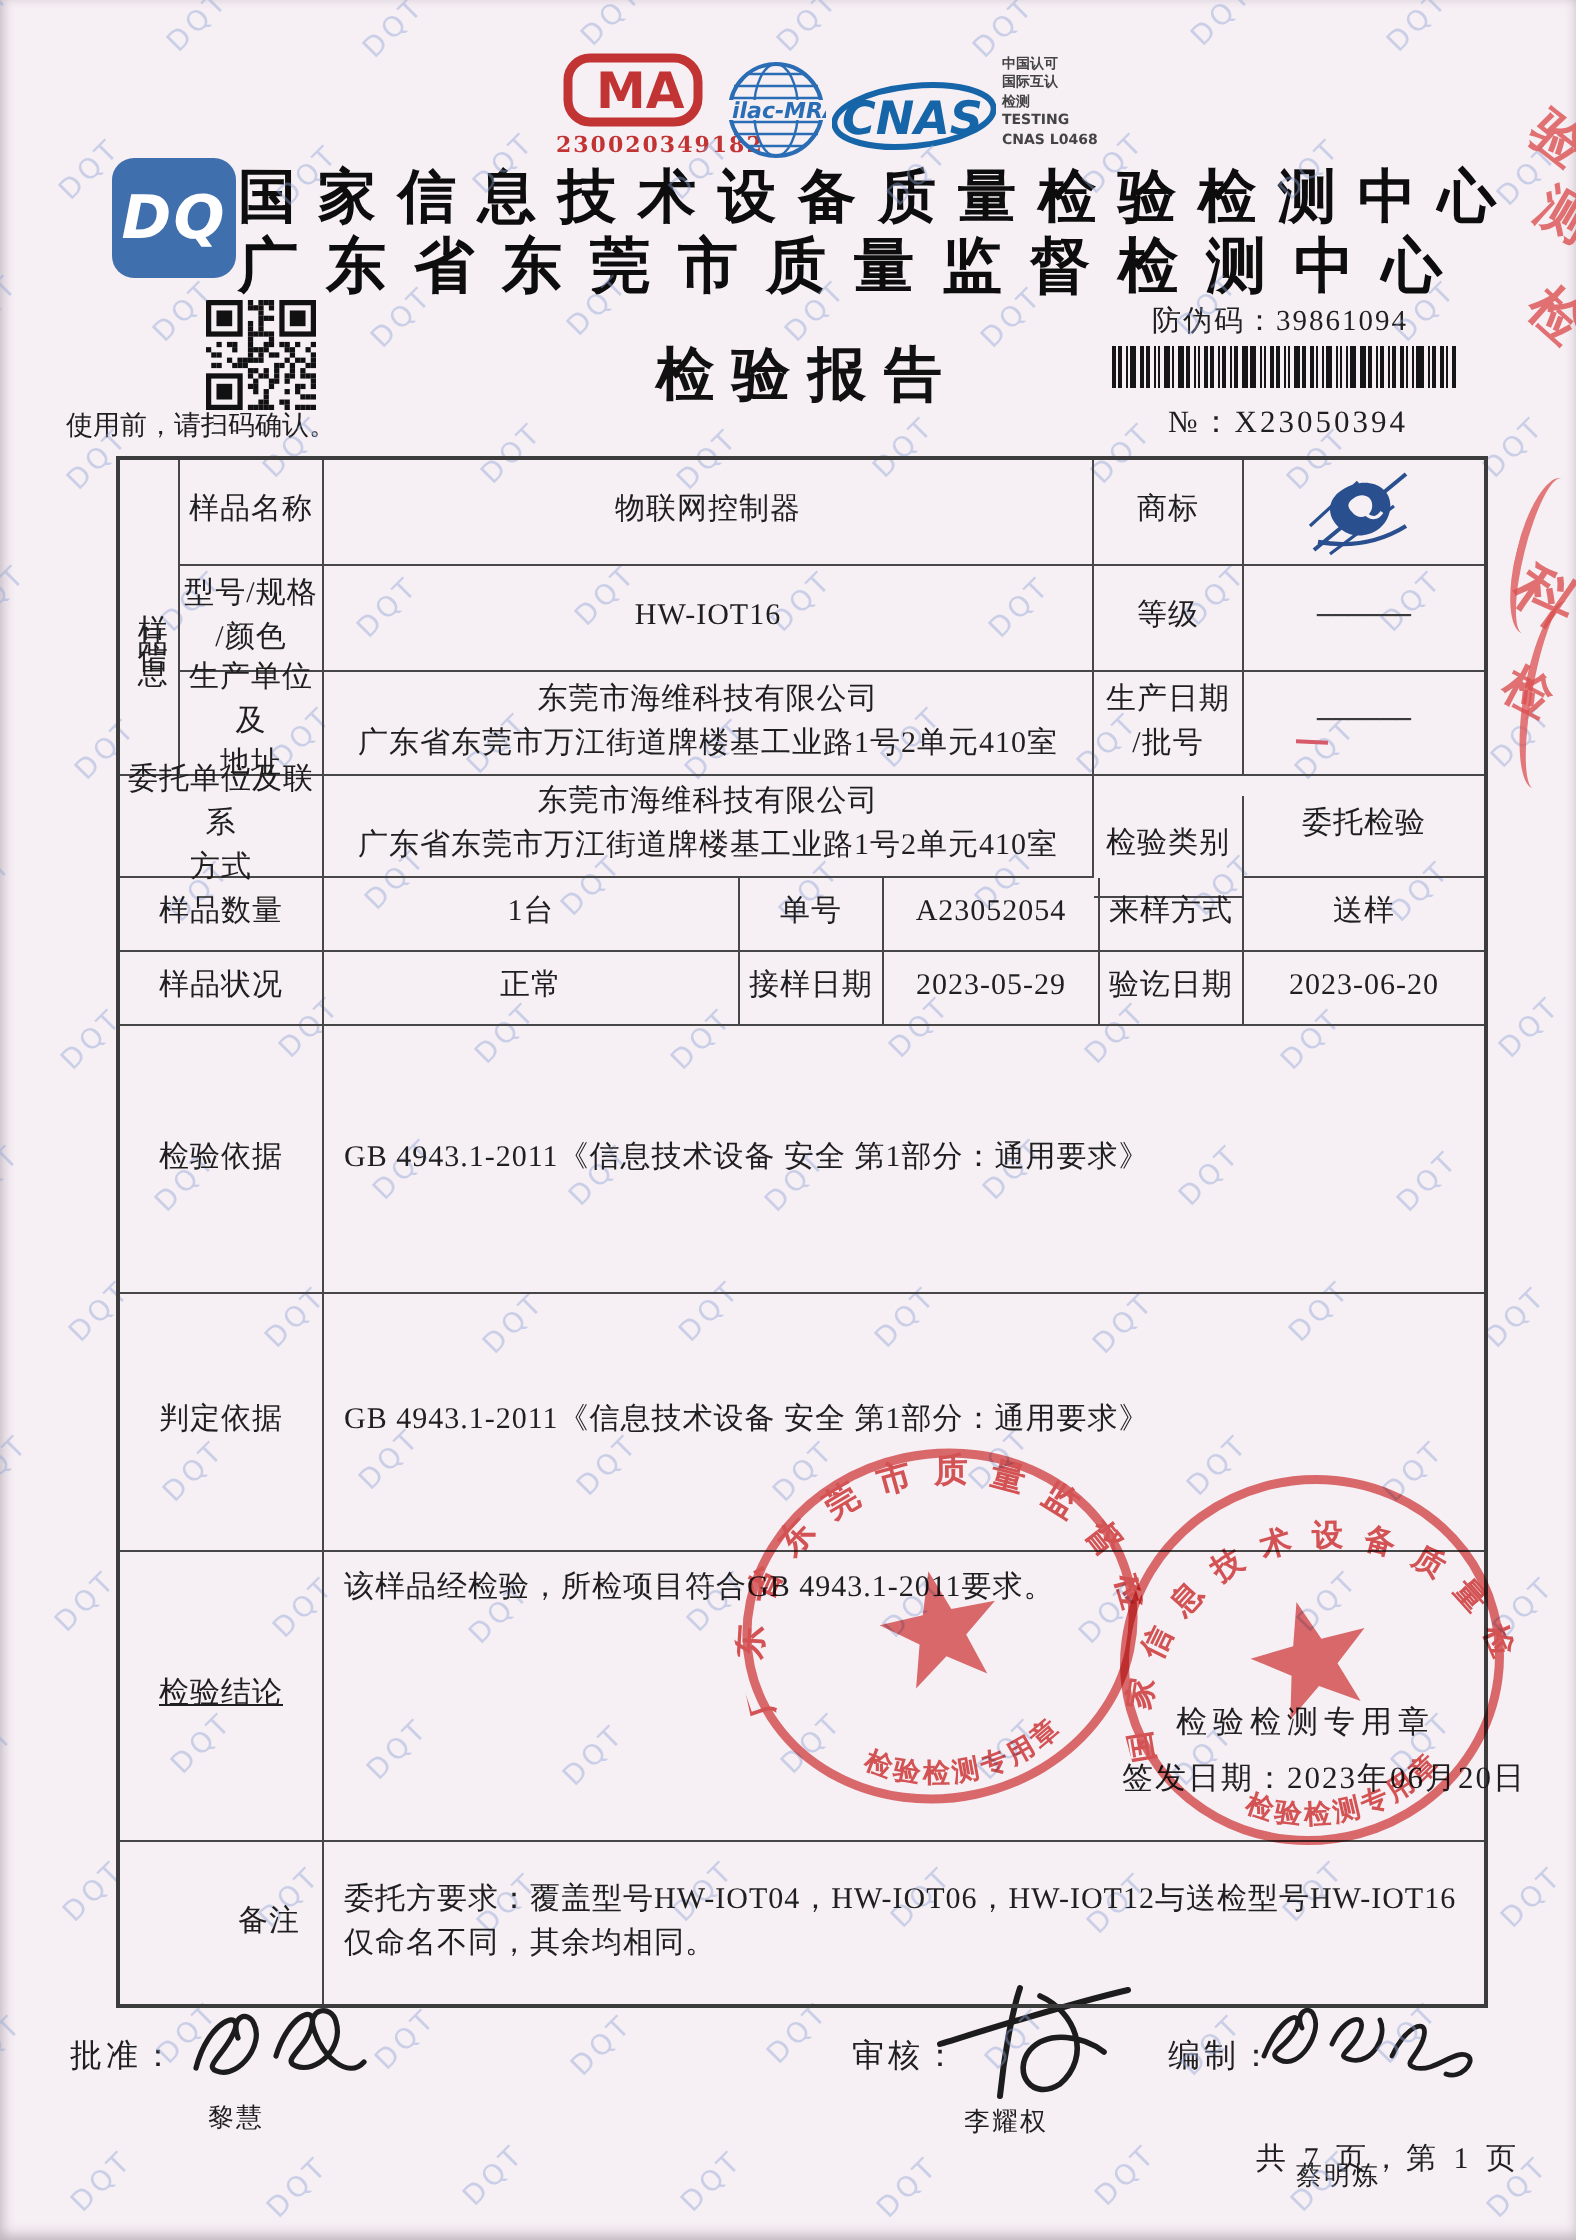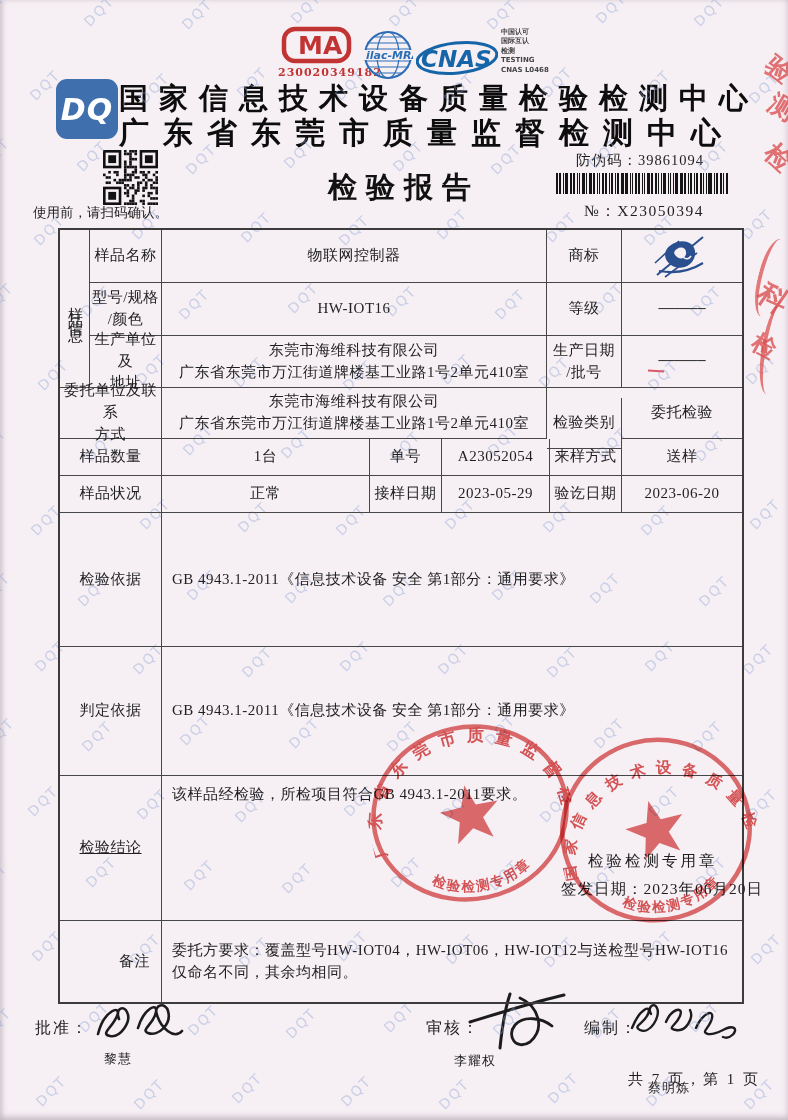--- a/index.html
+++ b/index.html
@@ -465,21 +465,21 @@
     <path d="M48 30 C54 10 68 4 66 14 C64 26 50 32 58 35 C68 39 82 26 78 13 C76 4 63 6 67 17 C71 30 84 42 92 33" stroke-width="2.6"></path>
   </svg>
   <div class="abs sname" style="left:104px;top:1050px;">黎慧</div>
 
   <div class="abs slabel" style="left:426px;top:1018px;">审核：</div>
   <svg class="abs sig" style="left:462px;top:990px;" width="108" height="66" viewBox="0 0 108 66">
     <path d="M38 58 C40 38 44 16 48 4" stroke-width="3"></path>
     <path d="M8 32 C34 24 72 12 102 5" stroke-width="3"></path>
     <path d="M58 8 C76 16 84 38 68 52 C54 61 44 46 53 35 C62 25 80 28 90 36" stroke-width="2.8"></path>
   </svg>
-  <div class="abs sname" style="left:454px;top:1052px;">李耀权</div>
+  <div class="abs sname" style="left:482px;top:1052px;">李耀权</div>
 
   <div class="abs slabel" style="left:584px;top:1018px;">编制：</div>
   <svg class="abs sig" style="left:624px;top:998px;" width="118" height="54" viewBox="0 0 118 54">
     <path d="M8 30 C16 10 28 6 24 16 C20 26 8 28 16 32 C26 37 37 18 33 10 C31 4 23 8 27 16" stroke-width="2.4"></path>
     <path d="M42 24 C48 10 60 8 56 18 C52 28 42 30 52 32 C62 34 70 20 66 12" stroke-width="2.4"></path>
     <path d="M72 30 C78 16 90 10 88 20 C86 30 76 34 84 36 C94 38 104 26 110 30 C114 33 106 42 99 39" stroke-width="2.4"></path>
   </svg>
   <div class="abs sname" style="left:648px;top:1053px;margin-top:26px;">蔡明炼</div>
 
   <div class="abs pageinfo" style="left:628px;top:1070px;">共 7 页，第 1 页</div>

